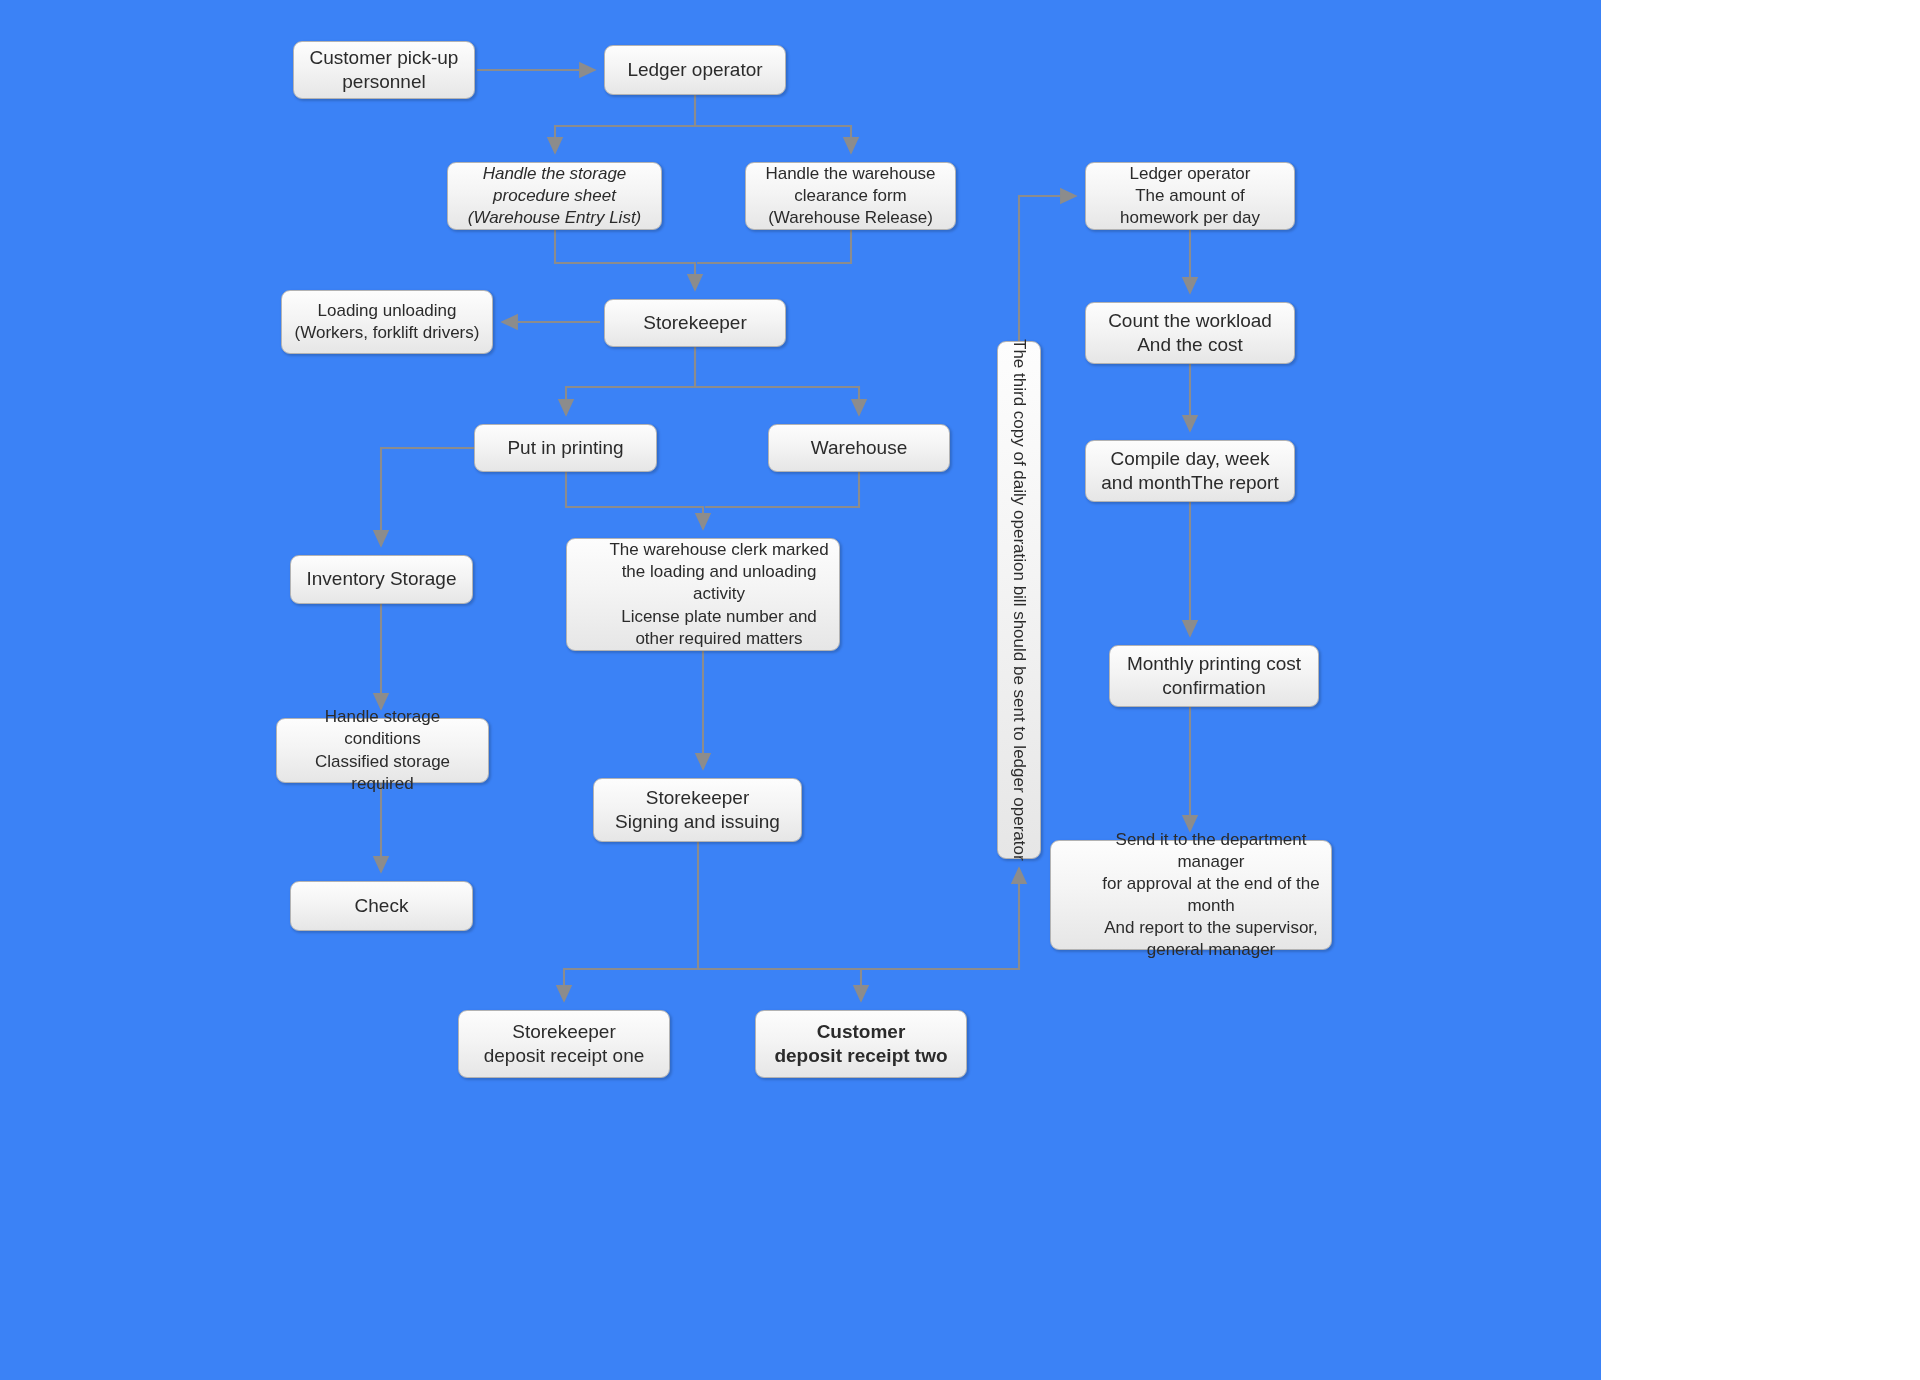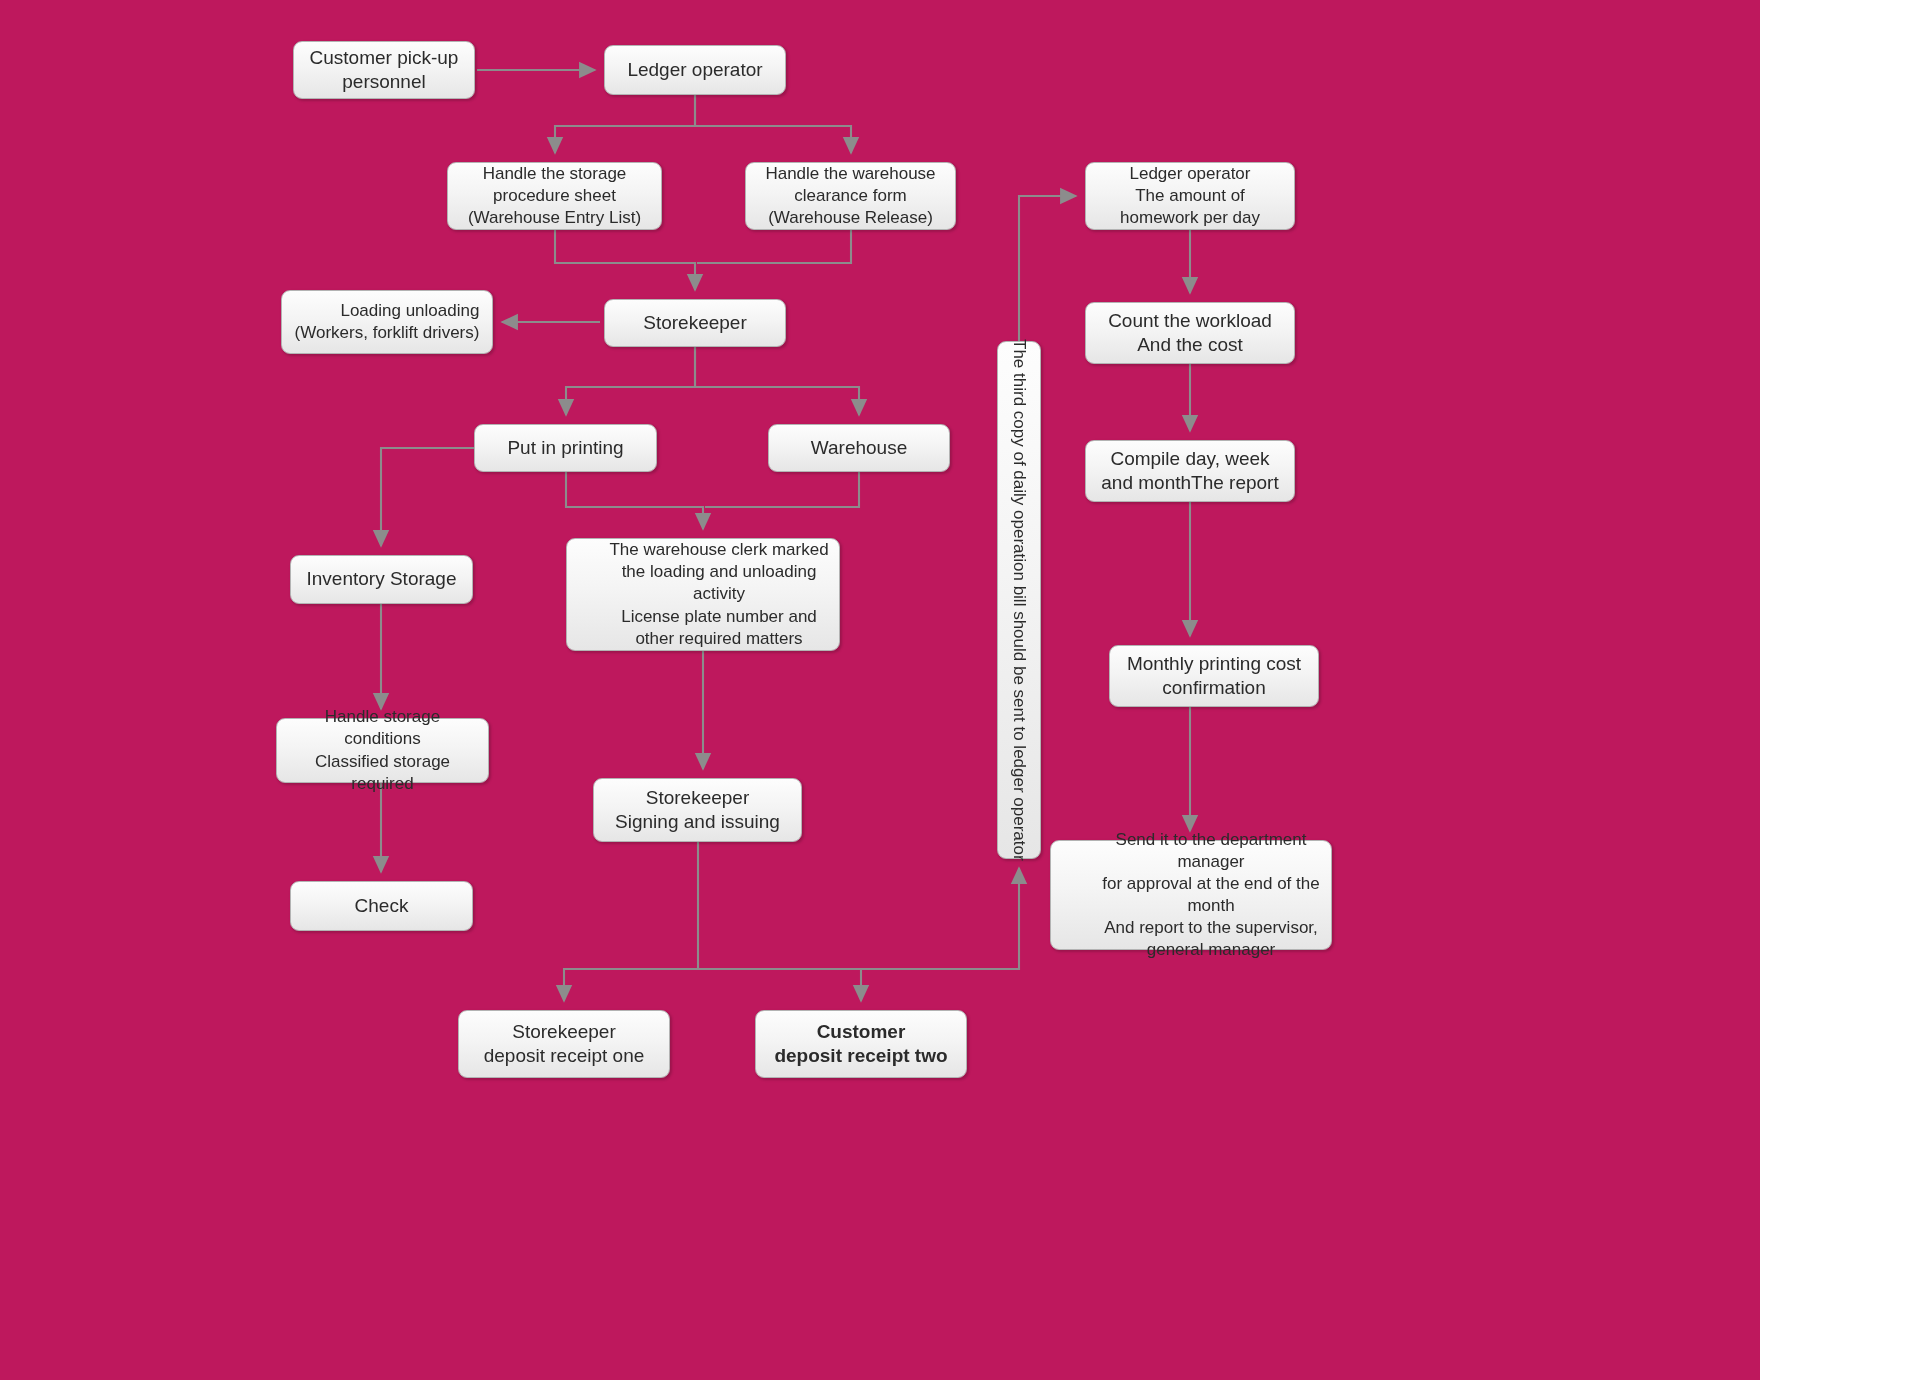--- a/index.html
+++ b/index.html
@@ -8,23 +8,23 @@
     background: #ffffff;
   }
   body {
     width: 1920px;
     height: 1380px;
     font-family: "Liberation Sans", sans-serif;
     overflow: hidden;
   }
   #canvas {
     position: relative;
-    width: 1760px;
+    width: 1601px;
     height: 1380px;
-    background: #be185d;
+    background: #3b82f6;
   }
   svg.connectors {
     position: absolute;
     left: 0;
     top: 0;
     width: 1920px;
     height: 1380px;
     pointer-events: none;
   }
   .node {
@@ -113,29 +113,29 @@
 
       <path d="M 1190,707 L 1190,831"></path>
     </g>
   </svg>
 
   <div class="node" style="left:293px; top:41px; width:182px; height:58px;">Customer pick-up
 personnel</div>
 
   <div class="node" style="left:604px; top:45px; width:182px; height:50px;">Ledger operator</div>
 
-  <div class="node small" style="left:447px; top:162px; width:215px; height:68px;">Handle the storage
+  <div class="node small" style="left:447px; top:162px; width:215px; height:68px;font-style:italic;">Handle the storage
 procedure sheet
 (Warehouse Entry List)</div>
 
   <div class="node small" style="left:745px; top:162px; width:211px; height:68px;">Handle the warehouse
 clearance form
 (Warehouse Release)</div>
 
-  <div class="node small" style="left:281px; top:290px; width:212px; height:64px;text-align:right;">Loading unloading
+  <div class="node small" style="left:281px; top:290px; width:212px; height:64px;">Loading unloading
 (Workers, forklift drivers)</div>
 
   <div class="node" style="left:604px; top:299px; width:182px; height:48px;">Storekeeper</div>
 
   <div class="node" style="left:474px; top:424px; width:183px; height:48px;">Put in printing</div>
 
   <div class="node" style="left:768px; top:424px; width:182px; height:48px;">Warehouse</div>
 
   <div class="node" style="left:290px; top:555px; width:183px; height:49px;">Inventory Storage</div>
 

